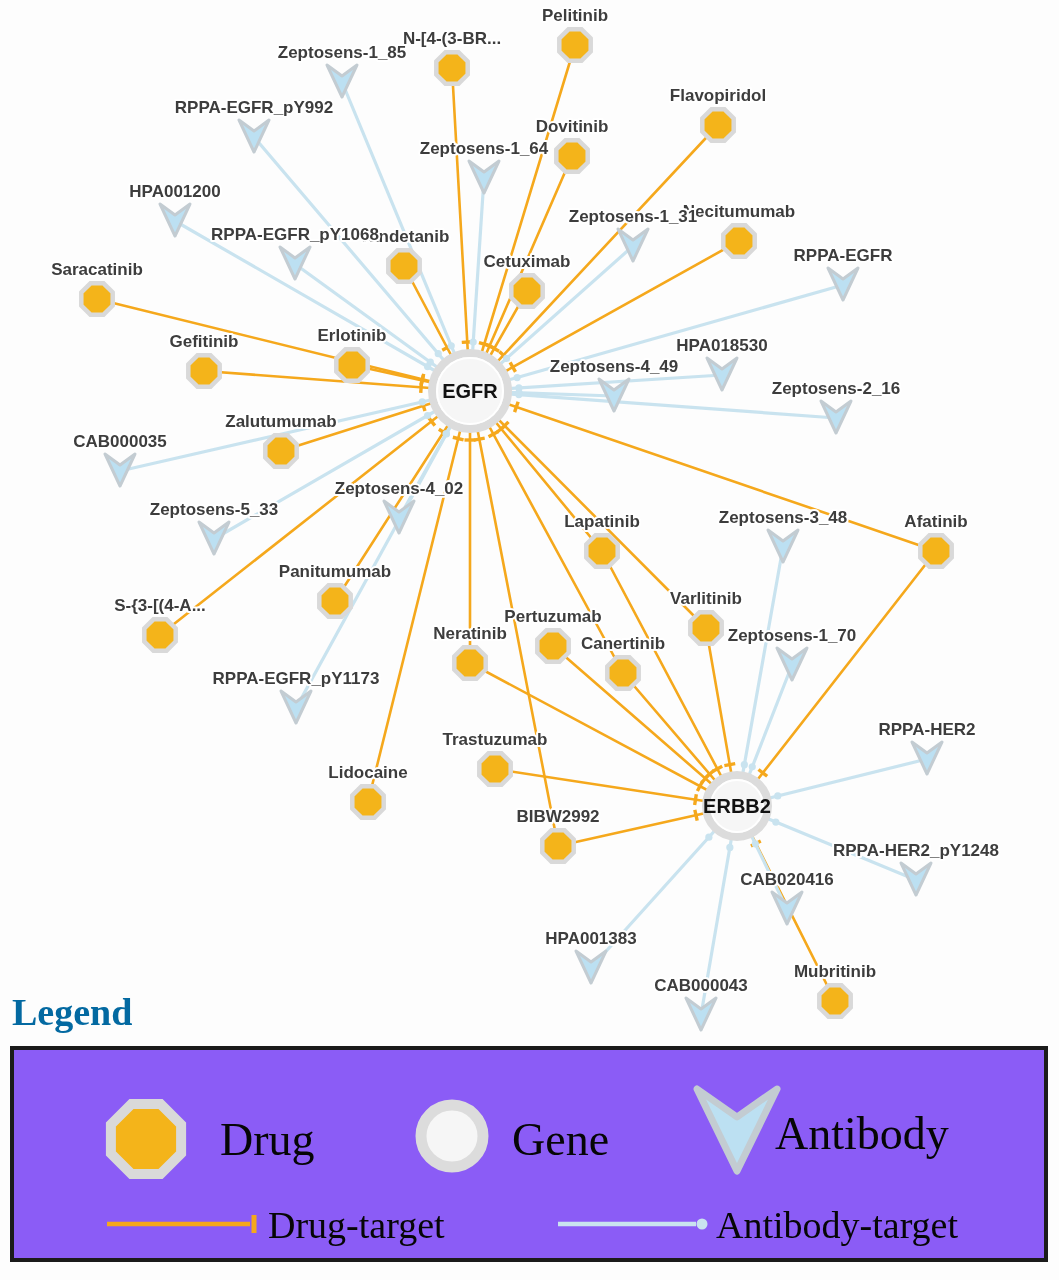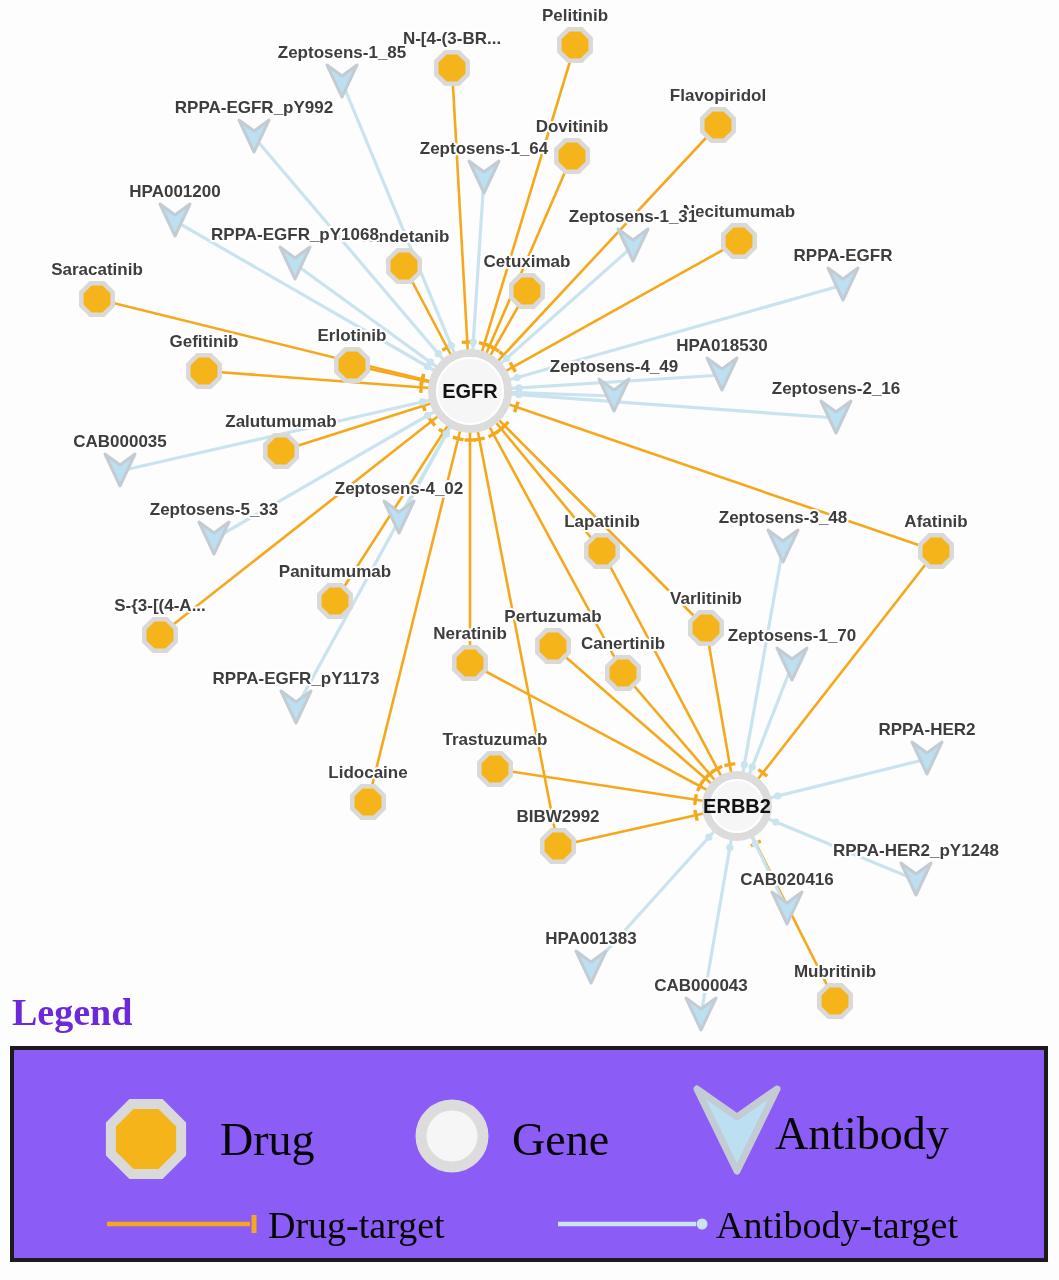--- a/index.html
+++ b/index.html
@@ -15,21 +15,21 @@
     text-anchor:middle;
     paint-order:stroke; stroke:#ffffff; stroke-width:4px; stroke-linejoin:round;
   }
   .gene-label {
     font-family:"Liberation Sans", sans-serif;
     font-weight:bold; font-size:20px; fill:#121212; text-anchor:middle;
   }
   .legend-title {
     position:absolute; left:12px; top:990px;
     font-family:"Liberation Serif", serif; font-weight:bold;
-    font-size:38px; color:#6d28d9;
+    font-size:38px; color:#0369a1;
   }
   .legend-box {
     position:absolute; left:10px; top:1046px;
     width:1030px; height:208px;
     border:4px solid #1b1b1b; background:#8b5cf6;
   }
   .legend-big  { font-family:"Liberation Serif", serif; font-size:46px; fill:#060606; }
   .legend-mid  { font-family:"Liberation Serif", serif; font-size:38px; fill:#060606; }
 </style>
 </head>

